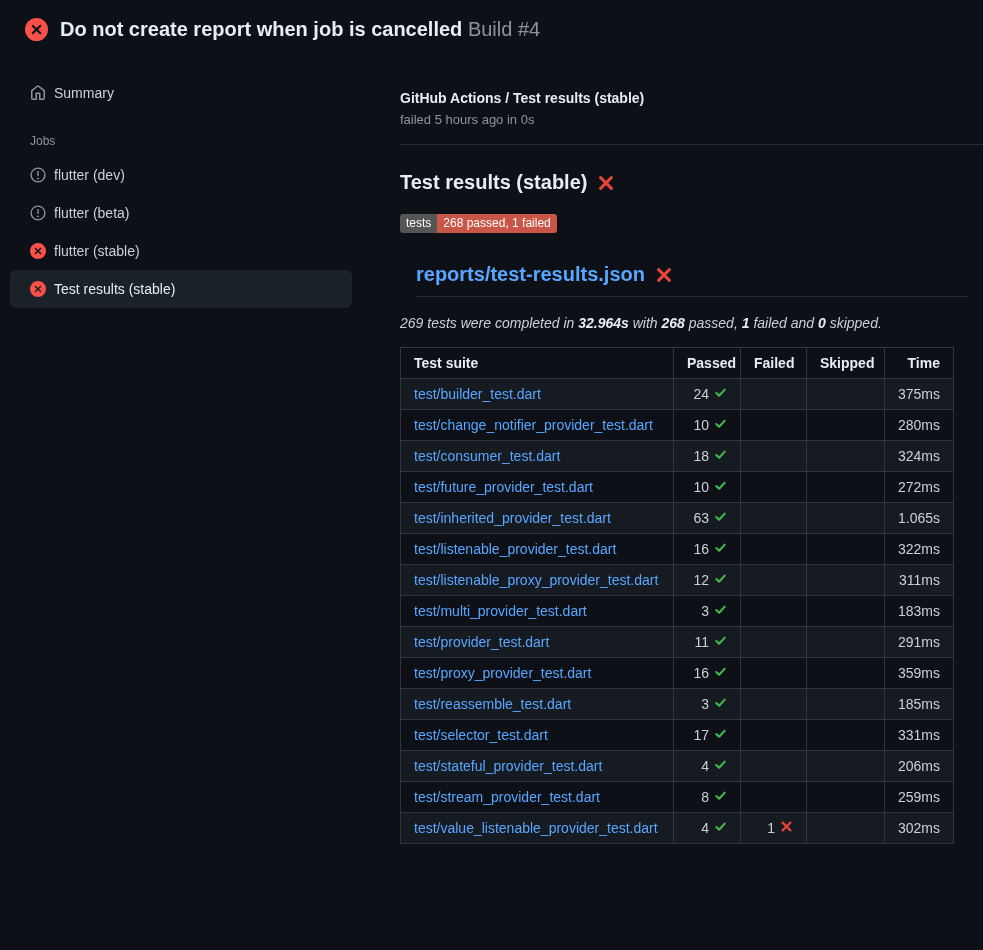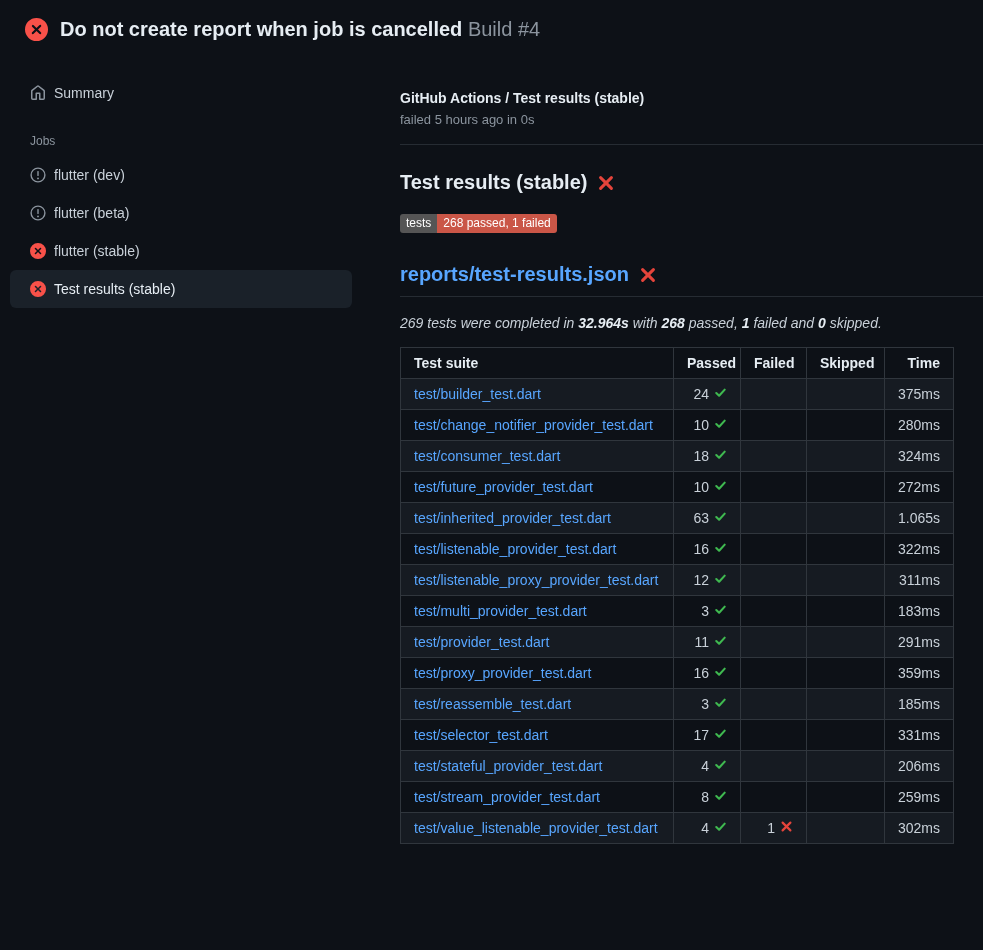--- a/index.html
+++ b/index.html
@@ -43,21 +43,21 @@
     display:flex; align-items:center; gap:10px;
   }
   .cross { color:var(--cross,#e5443b); display:inline-flex; }
   .check { color:var(--success,#3fb950); display:inline-flex; }
 
   .badge { display:inline-flex; margin-top:20px; font-size:12px; color:#ffffff; border-radius:3px; overflow:hidden; line-height:13px;align-items:flex-end; }
   .badge-label { background:var(--badge_label_bg,#555555); padding:3px 6px; }
   .badge-value { background:var(--badge_value_bg,#ca5647); padding:3px 6px; }
 
   .report-title {
-    margin:30px 0 0; padding-bottom:10px; border-bottom:1px solid var(--divider,#21262d);
+    margin:30px 16px 0; padding-bottom:10px; border-bottom:1px solid var(--divider,#21262d);
     font-size:20px; font-weight:700; display:flex; align-items:center; gap:10px;
   }
   .report-link { color:var(--link,#58a6ff); text-decoration:none; }
 
   .summary-line { margin:18px 0 0; font-size:14px; color:var(--text_secondary,#c9d1d9);font-style:italic; }
   .summary-line strong { color:var(--text_primary,#e6edf3); font-weight:700; }
 
   
   table.results { margin-top:16px; border-collapse:collapse; table-layout:fixed; width:553px; font-size:14px; }
   table.results th, table.results td {

